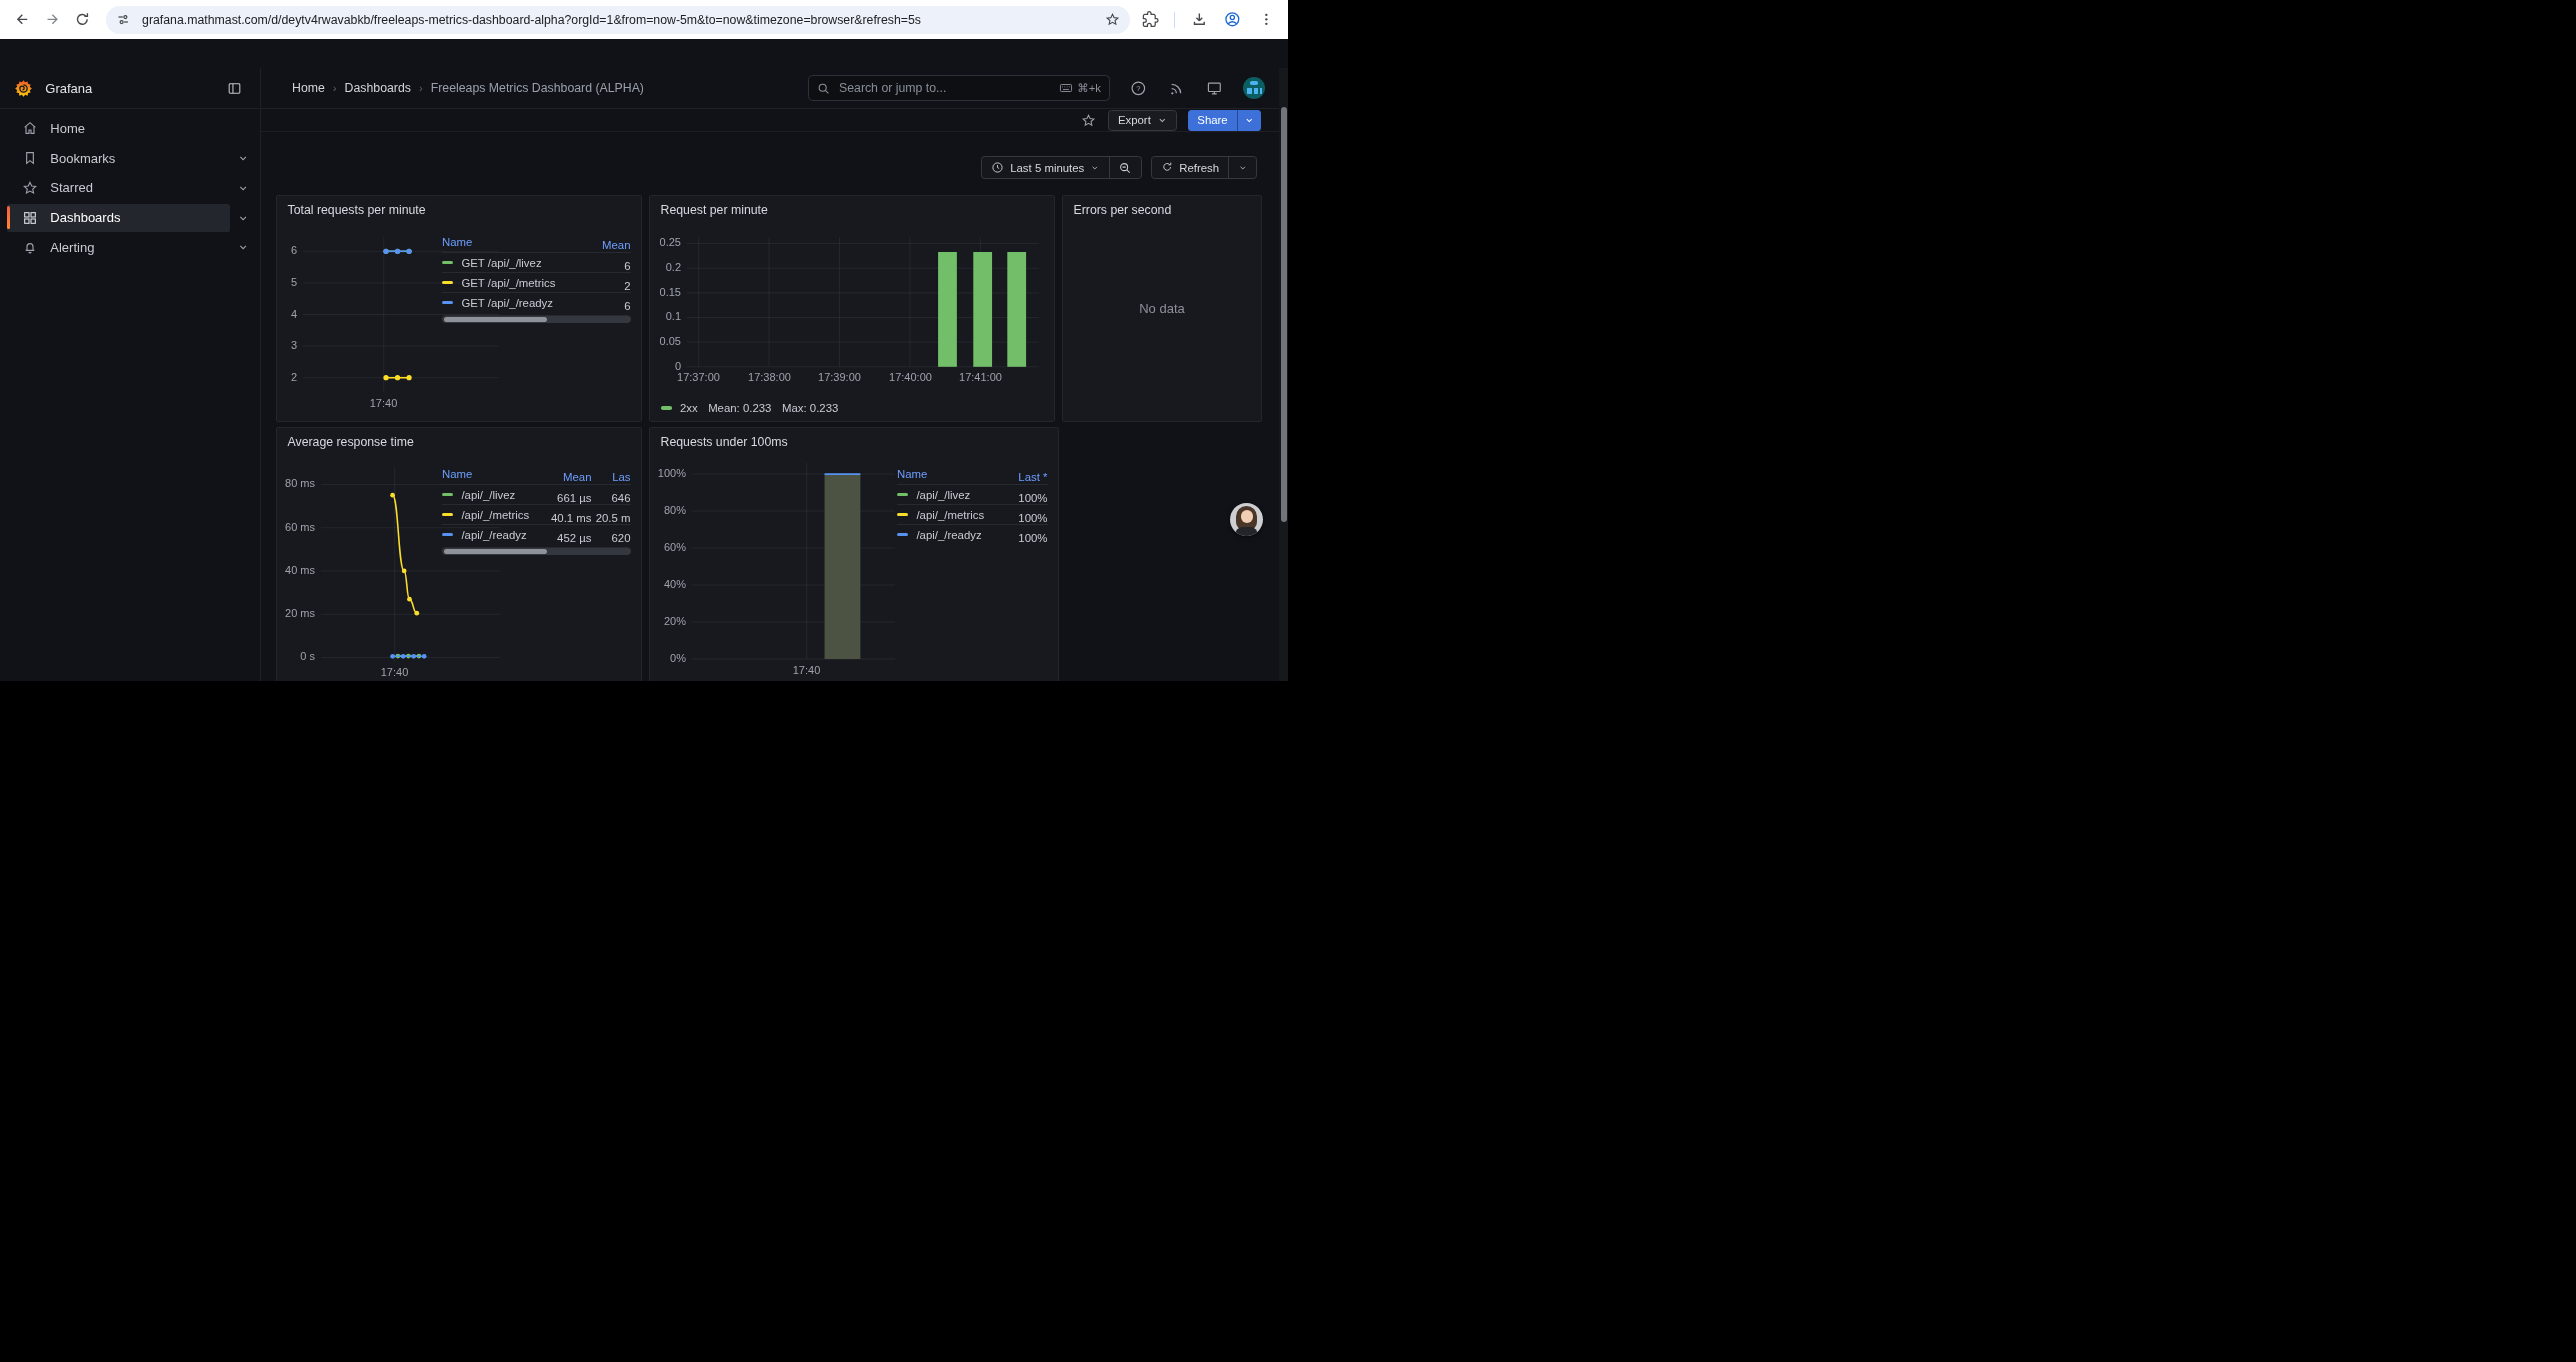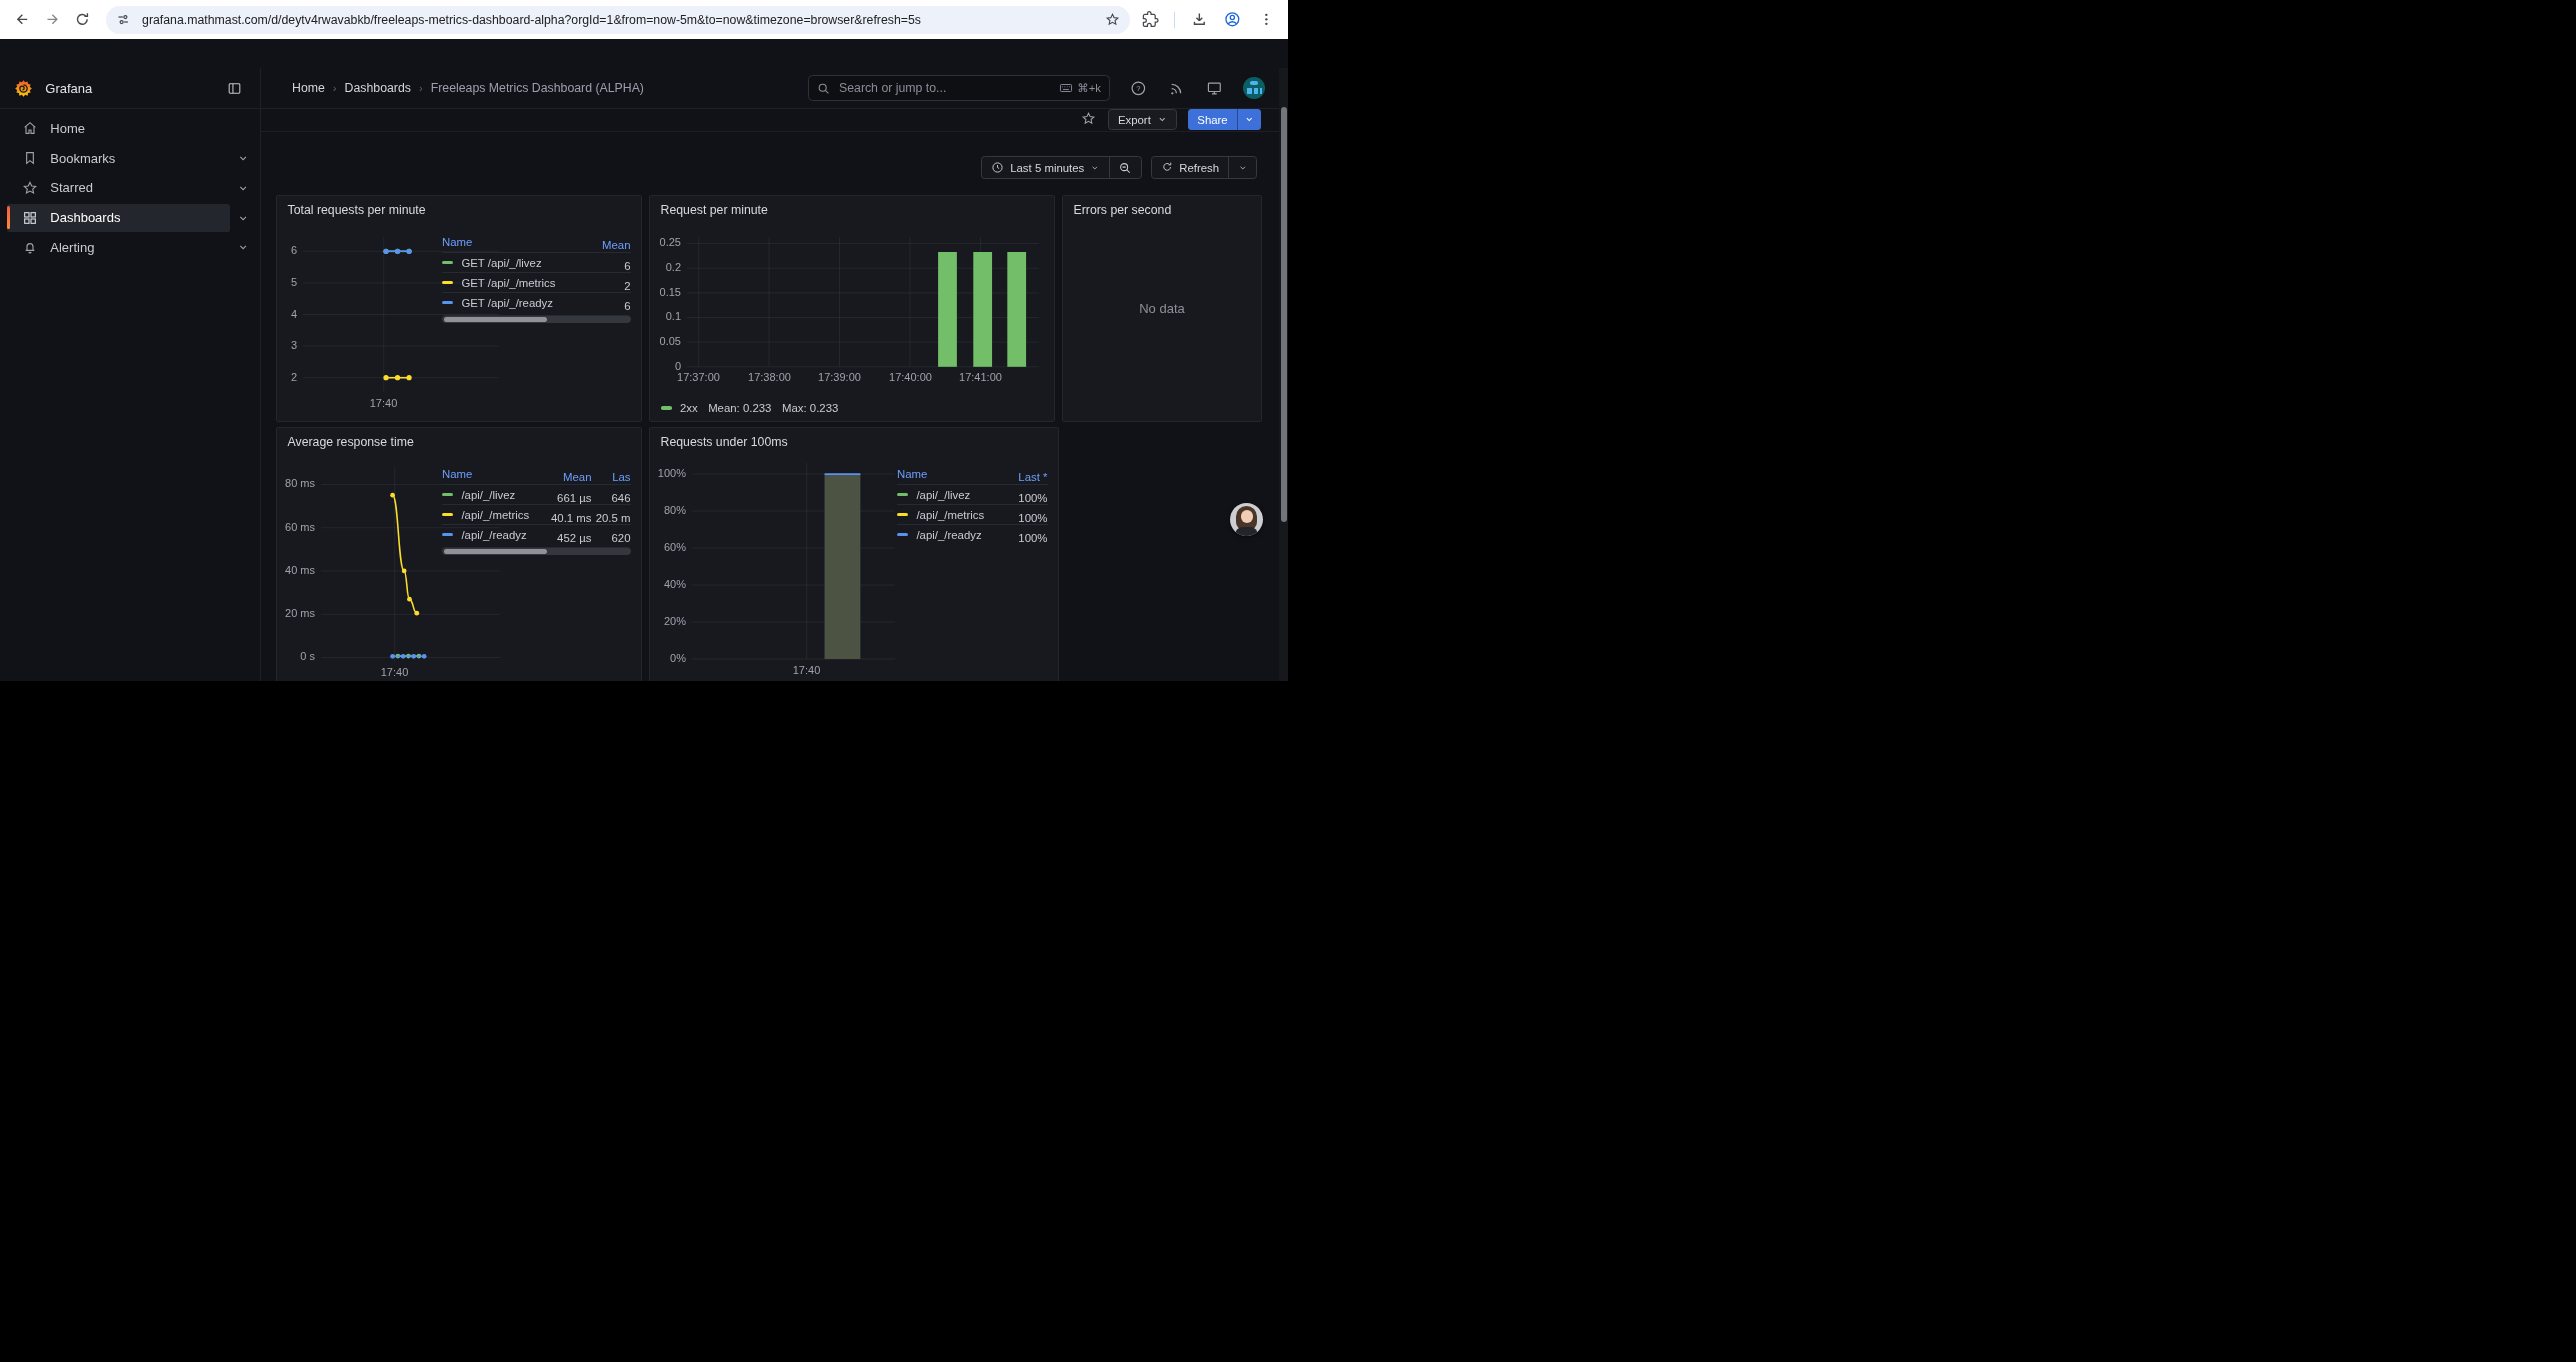--- a/index.html
+++ b/index.html
@@ -43,21 +43,21 @@
   .crumb-sep{color:#5b606a;font-size:11.4px;}
   .search-box{margin-left:auto;width:302px;height:26px;background:#0e0f13;border:0.9px solid #2e3138;border-radius:4.4px;display:flex;align-items:center;padding:0 8px;}
   .search-input{flex:1;background:transparent;border:none;outline:none;color:#7dd3fc;font-size:12.3px;margin-left:7px;min-width:0;}
   .search-input::placeholder{color:#888e99;}
   .kbd-hint{display:flex;align-items:center;gap:4.4px;color:#8a8f9a;font-size:11.4px;flex:0 0 auto;}
   .hdr-icons{display:flex;align-items:center;gap:19px;margin-left:19px;}
   .hdr-ic{width:19px;height:19px;display:flex;align-items:center;justify-content:center;cursor:pointer;}
   .hdr-avatar{width:22px;height:22px;border-radius:50%;background:#0b5f63;position:relative;overflow:hidden;cursor:pointer;}
   .hdr-avatar i{position:absolute;background:#4db2f0;}
 
-  .sub-toolbar{position:absolute;left:0;top:41px;right:0;height:23px;border-bottom:0.9px solid #1d1f25;display:flex;align-items:flex-start;justify-content:flex-end;gap:10.5px;padding-right:27px;}
+  .sub-toolbar{position:absolute;left:0;top:41px;right:0;height:23px;border-bottom:0.9px solid #1d1f25;display:flex;align-items:center;justify-content:flex-end;gap:10.5px;padding-right:27px;}
   .ghost-btn{height:21px;display:flex;align-items:center;gap:6.1px;padding:0 8.8px;border:0.9px solid #35383f;border-radius:3.5px;background:#191b20;color:#d5d8de;font-size:11.4px;cursor:pointer;}
   .share-group{display:flex;height:21px;border-radius:3.5px;overflow:hidden;cursor:pointer;}
   .share-main{background:var(--share_blue,#3D71D9);color:#fff;font-size:11.4px;font-weight:500;display:flex;align-items:center;padding:0 9.6px;}
   .share-caret{background:var(--share_blue,#3D71D9);border-left:0.9px solid rgba(0,0,0,0.35);display:flex;align-items:center;padding:0 6.1px;}
   .icon-btn{width:19px;height:19px;display:flex;align-items:center;justify-content:center;cursor:pointer;}
 
   .controls-row{position:absolute;left:0;top:88px;right:0;height:23px;display:flex;align-items:center;justify-content:flex-end;gap:8.8px;padding-right:31px;}
   .ctrl-group{display:flex;align-items:center;height:23px;border:0.9px solid #35383f;border-radius:3.5px;background:#16171c;color:#d5d8de;font-size:11.4px;overflow:hidden;}
   .ctrl-seg{display:flex;align-items:center;gap:6.1px;padding:0 8.8px;height:100%;cursor:pointer;}
   .ctrl-sep{width:0.9px;height:100%;background:#35383f;}

